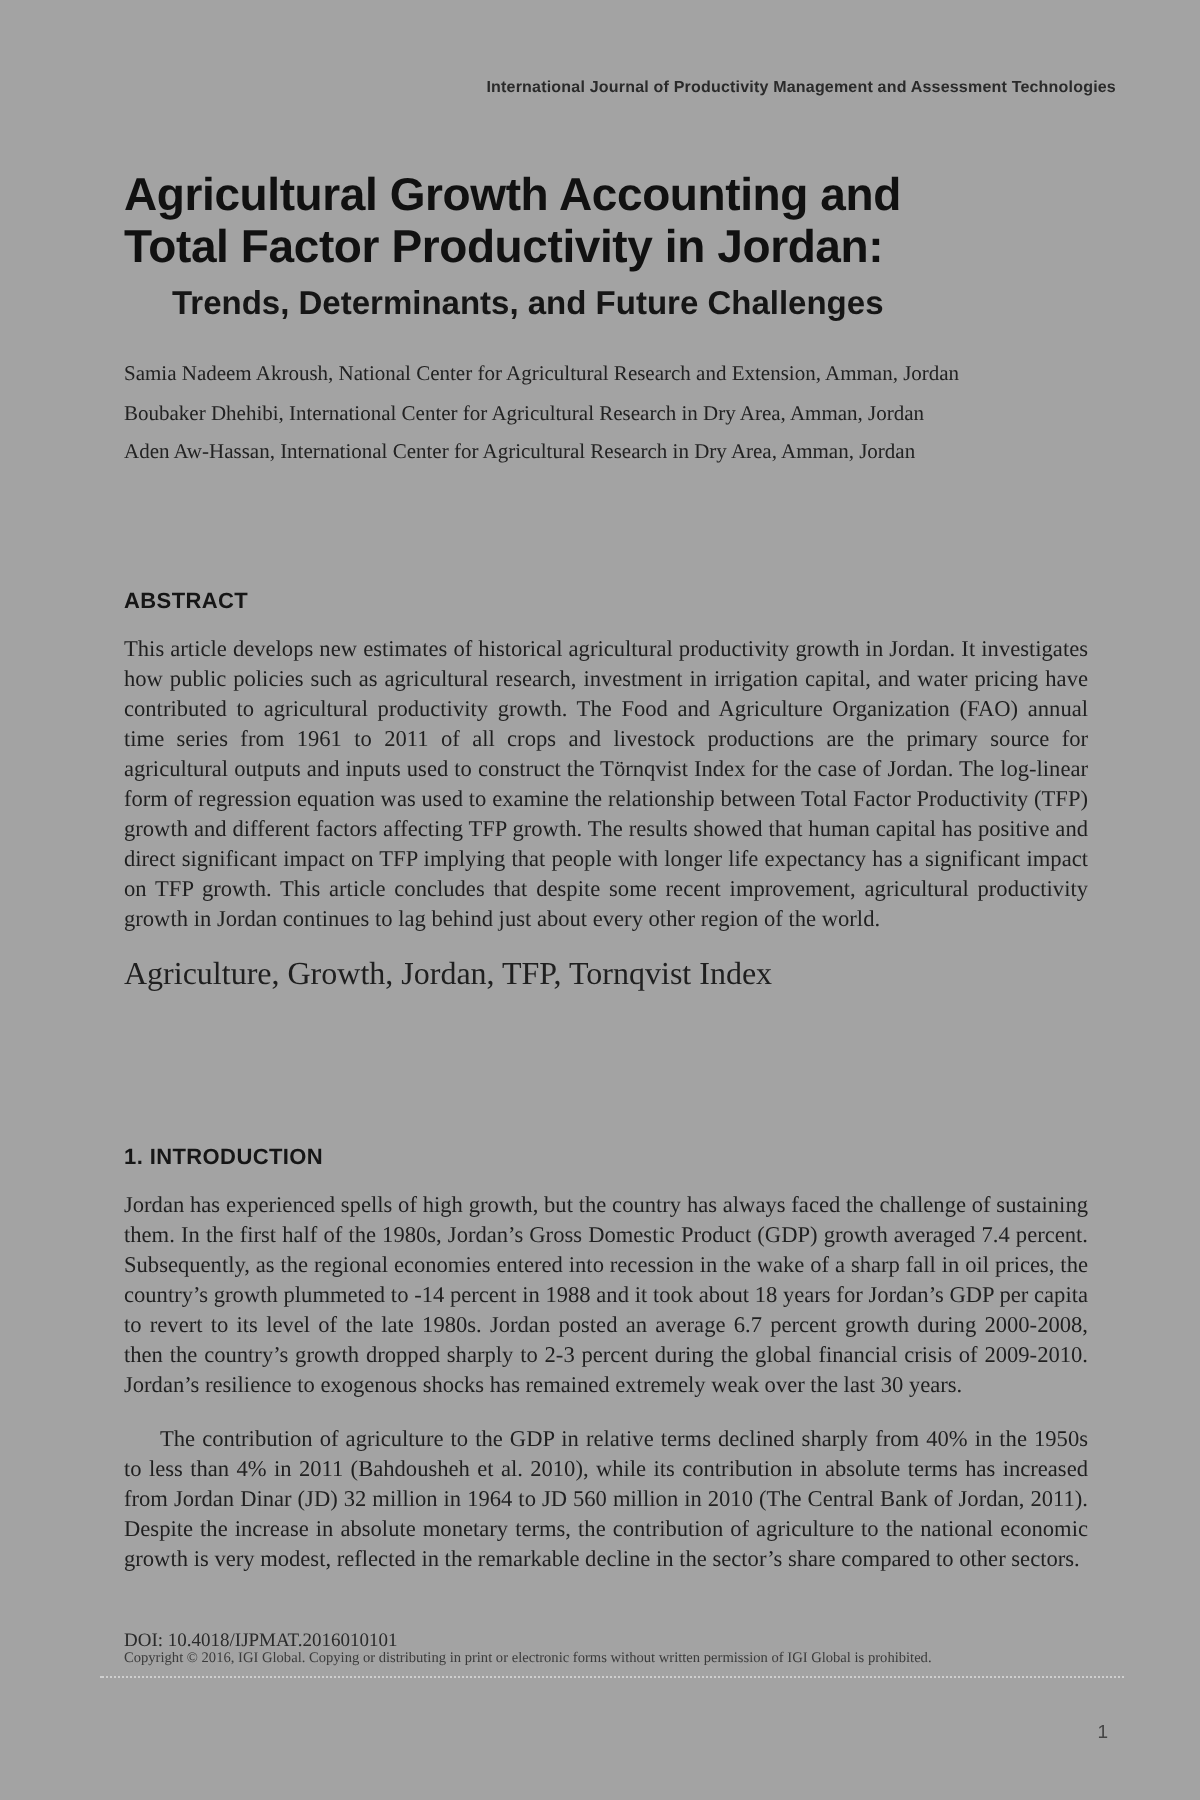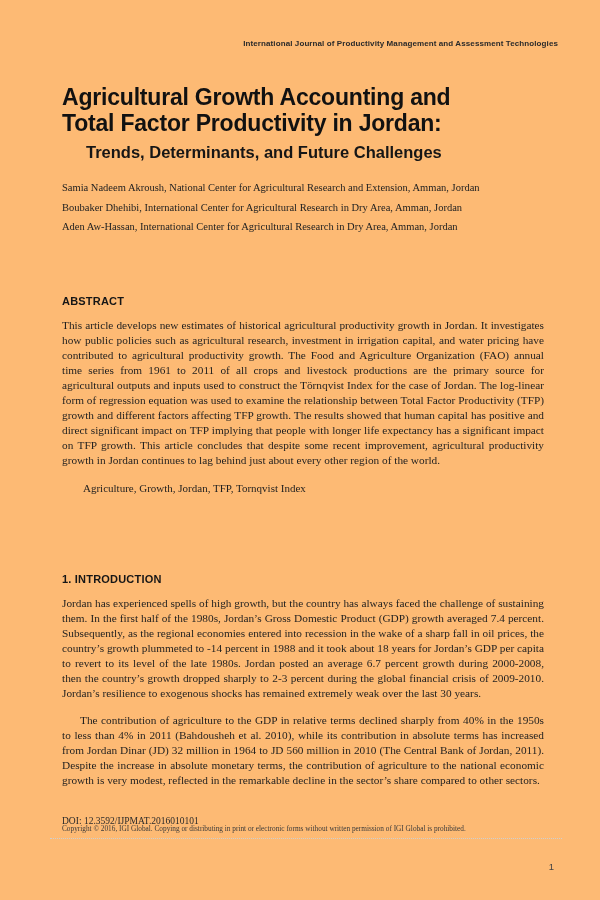--- a/index.html
+++ b/index.html
@@ -4,21 +4,21 @@
 <style>
   html, body {
     margin: 0;
     padding: 0;
     background: #ffffff;
   }
   .page {
     position: relative;
     width: 600px;
     height: 900px;
-    background: #fdba74;
+    background: #a3a3a3;
     color: #1c1c1c;
     font-family: "Liberation Serif", serif;
     overflow: hidden;
   }
   
   .journal-header {
     position: absolute;
     top: 39px;
     left: 62px;
     right: 42px;
@@ -87,24 +87,23 @@
     margin-top: 33px;
   }
   .body-text {
     font-size: 11.3px;
     line-height: 15px;
     text-align: justify;
     color: #1f1f1f;
   }
   .keywords-text {
     margin-top: 7px;
-    font-size: 11px;
+    font-size: 16px;
     line-height: 14px;
     color: #1f1f1f;
-    margin-left: 21px;
   }
   .indented {
     margin-top: 0;
     text-indent: 18px;
   }
   
   .doi-line {
     position: absolute;
     top: 816px;
     left: 62px;
@@ -168,18 +167,18 @@
   <div class="section-keywords">
     <div class="keywords-text">Agriculture, Growth, Jordan, TFP, Tornqvist Index</div>
   </div>
 
   <div class="section-intro">
     <div class="section-heading">1. INTRODUCTION</div>
     <p class="body-text">Jordan has experienced spells of high growth, but the country has always faced the challenge of sustaining them. In the first half of the 1980s, Jordan’s Gross Domestic Product (GDP) growth averaged 7.4 percent. Subsequently, as the regional economies entered into recession in the wake of a sharp fall in oil prices, the country’s growth plummeted to -14 percent in 1988 and it took about 18 years for Jordan’s GDP per capita to revert to its level of the late 1980s. Jordan posted an average 6.7 percent growth during 2000-2008, then the country’s growth dropped sharply to 2-3 percent during the global financial crisis of 2009-2010. Jordan’s resilience to exogenous shocks has remained extremely weak over the last 30 years.</p>
     <p class="body-text indented">The contribution of agriculture to the GDP in relative terms declined sharply from 40% in the 1950s to less than 4% in 2011 (Bahdousheh et al. 2010), while its contribution in absolute terms has increased from Jordan Dinar (JD) 32 million in 1964 to JD 560 million in 2010 (The Central Bank of Jordan, 2011). Despite the increase in absolute monetary terms, the contribution of agriculture to the national economic growth is very modest, reflected in the remarkable decline in the sector’s share compared to other sectors.</p>
   </div>
 
-  <div class="doi-line">DOI: 12.3592/IJPMAT.2016010101</div>
+  <div class="doi-line">DOI: 10.4018/IJPMAT.2016010101</div>
   <div class="footer-rule"></div>
   <div class="copyright-line">Copyright © 2016, IGI Global. Copying or distributing in print or electronic forms without written permission of IGI Global is prohibited.</div>
   <div class="page-number">1</div>
 
 </div>
 
 </body></html>

